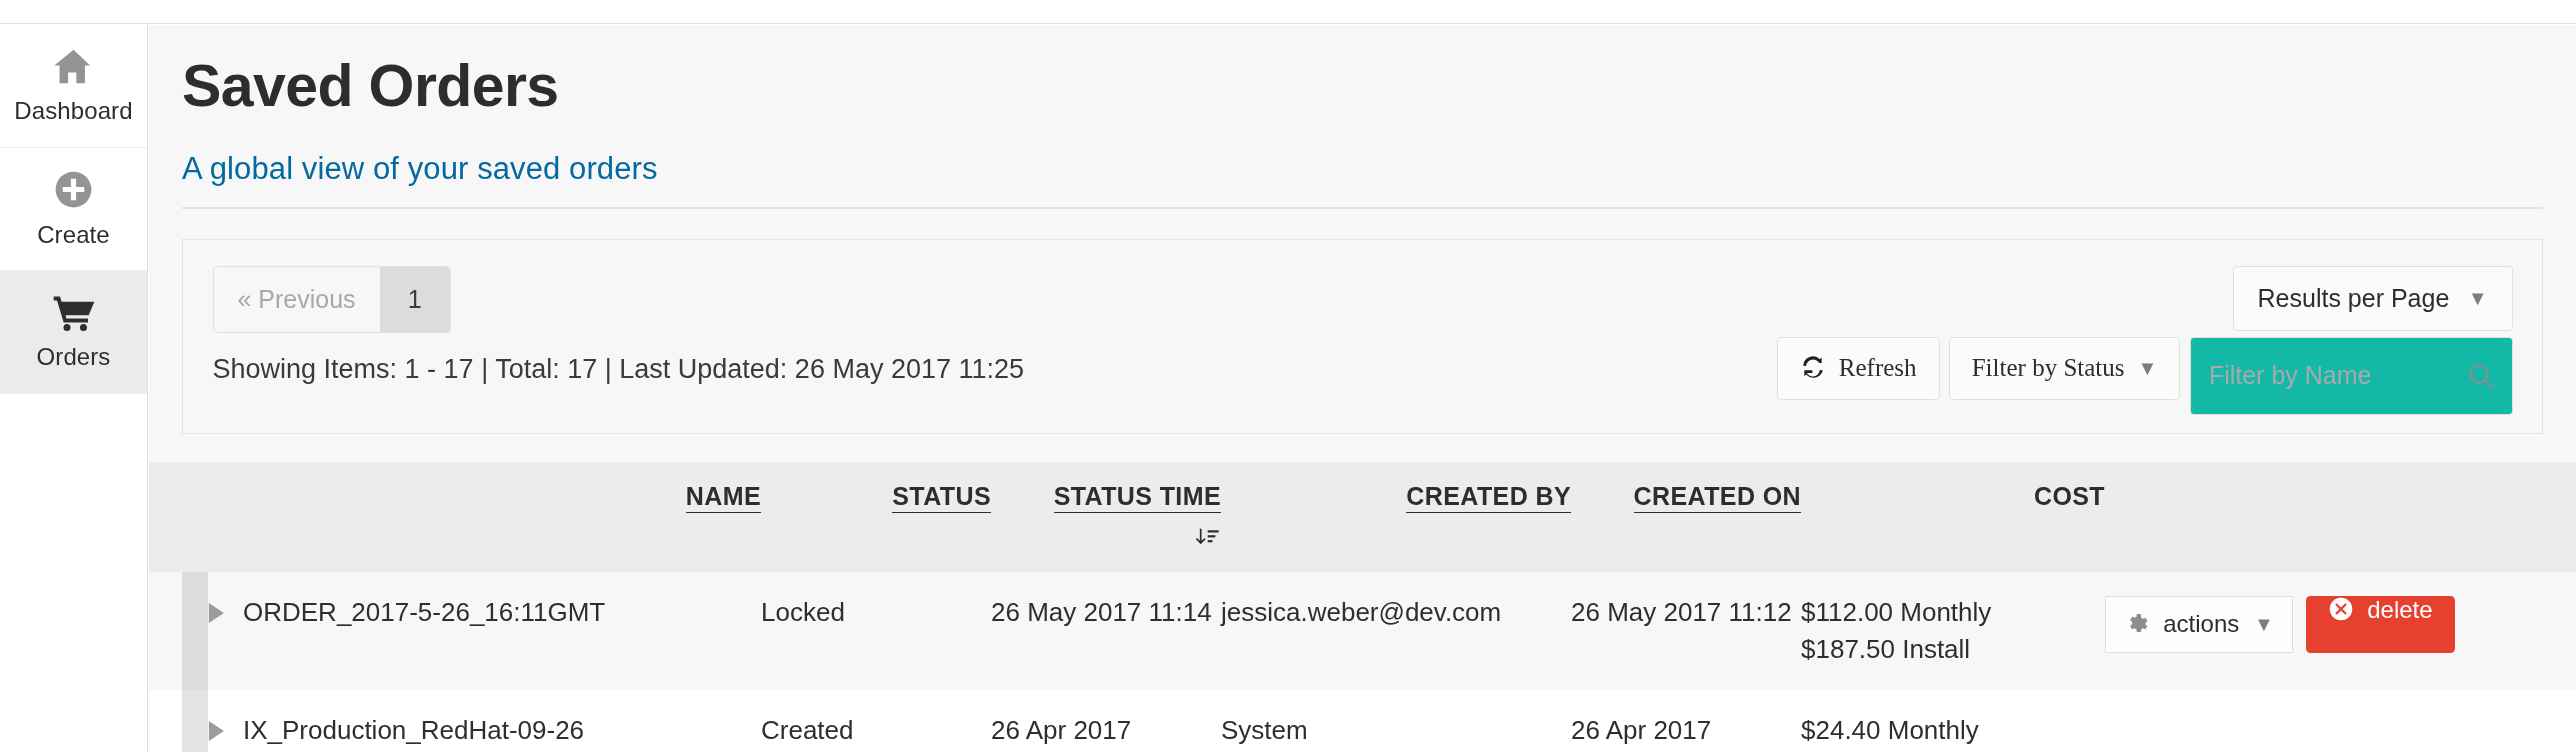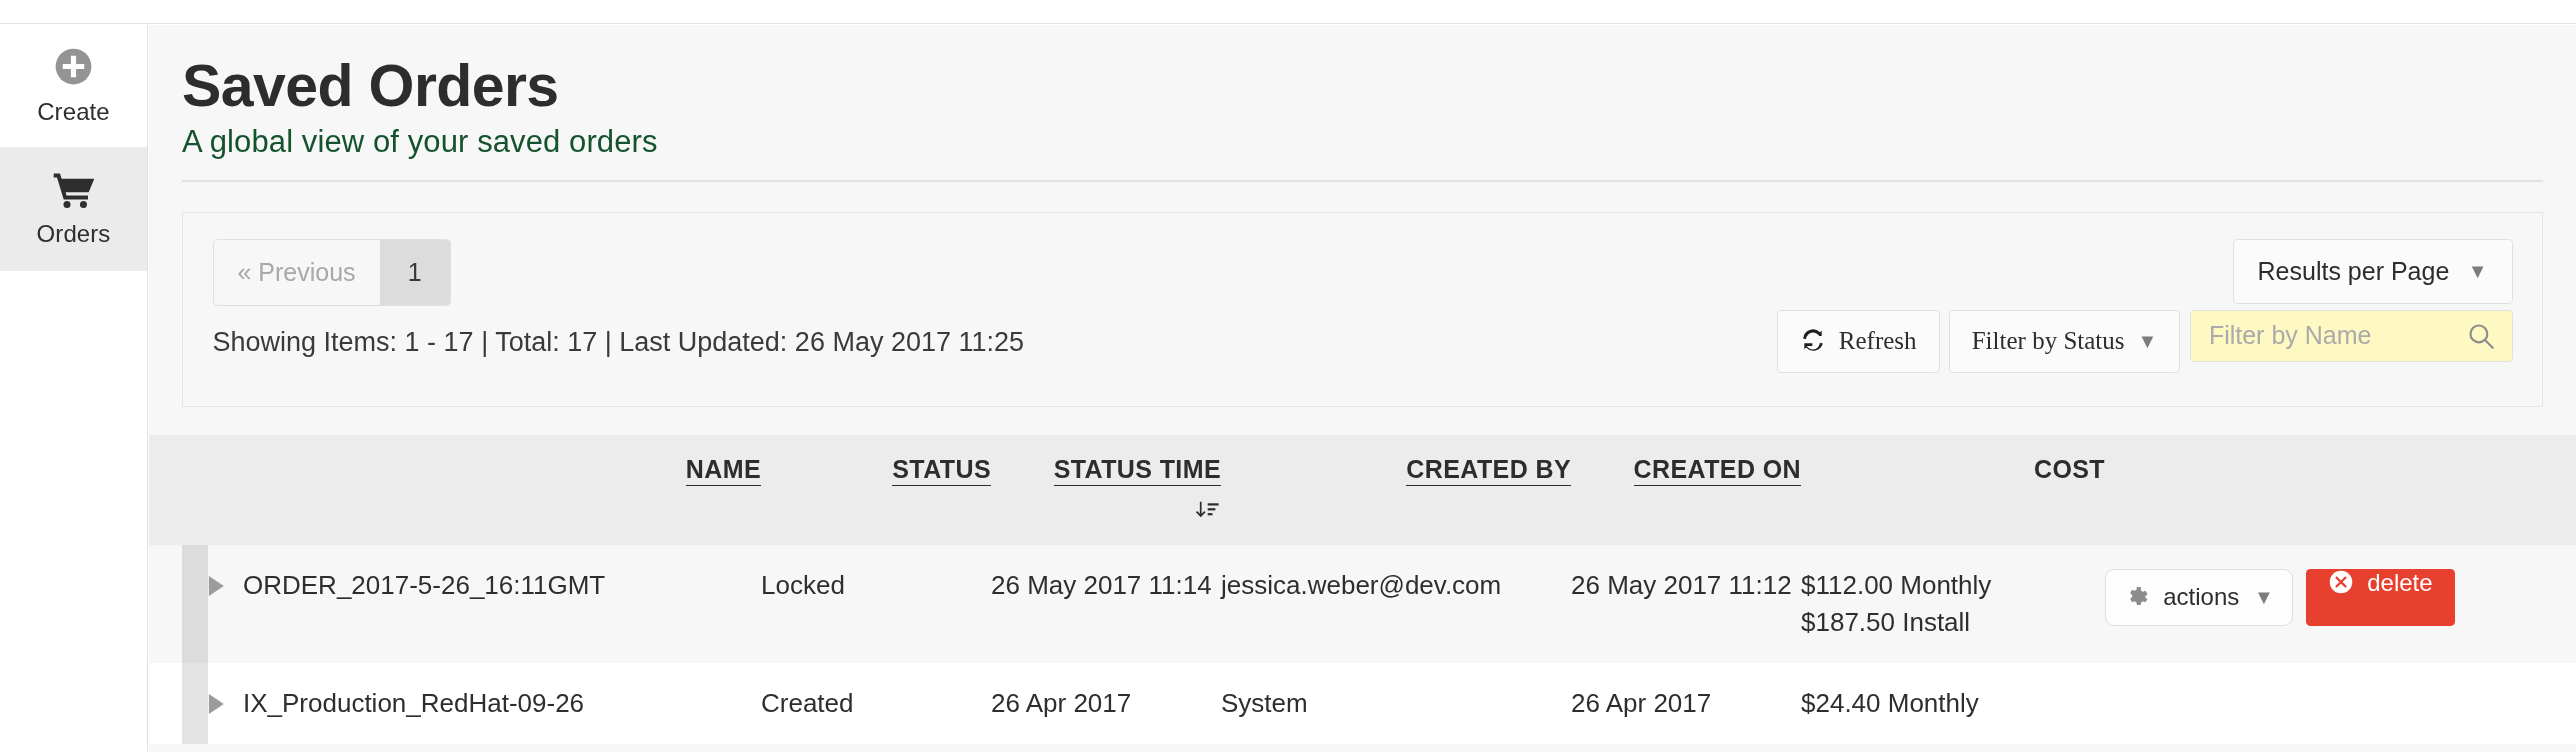--- a/index.html
+++ b/index.html
@@ -49,21 +49,21 @@
     background: #f7f7f7;
     overflow: hidden;
   }
 
   .page-head { padding: 31px 33px 0 33px; }
   .page-title {
     font-size: 59px; font-weight: bold; color: #2d2d2d;
     letter-spacing: -0.6px; line-height: 1.02;
   }
   .page-subtitle {
-    font-size: 31px; color: #14532d; margin-top: 8px; letter-spacing: 0.1px;
+    font-size: 31px; color: #0369a1; margin-top: 35px; letter-spacing: 0.1px;
   }
   .head-rule {
     margin: 20px 0 0 0; height: 1.8px; background: #e2e2e2;
   }
 
   
   .toolbar {
     position: relative;
     margin: 30px 33px 0 33px;
     background: #f7f7f7;
@@ -98,22 +98,22 @@
 
   .ctrl-group { position: absolute; right: 0; top: 2.8px; display: flex; gap: 9.2px; }
   .btn {
     font-family: Liberation Serif, serif; font-size: 25px; color: #2d2d2d;
     background: #fbfbfb; border: 0.9px solid #e0e0e0; border-radius: 4.6px;
     height: 63px; padding: 0 22px; cursor: pointer;
     display: inline-flex; align-items: center; gap: 13px;
     white-space: nowrap;
   }
   .search-box {
-    position: relative; background: #fef9c3; border: 0.9px solid #e0e0e0;
-    border-radius: 4.6px; height: 52px; width: 323px;
+    position: relative; background: #14b8a6; border: 0.9px solid #e0e0e0;
+    border-radius: 4.6px; height: 78px; width: 323px;
     display: flex; 
   }
   .search-box input {
     border: 0; outline: none; background: transparent;
     font-family: inherit; font-size: 25px; color: #2d2d2d;
     padding: 0 50px 0 18.4px; width: 100%; height: 100%;
   }
   .search-box input::placeholder { color: #aaaaaa; }
   .search-ico { position: absolute; right: 16.6px; top: 50%; transform: translateY(-50%); line-height: 0; }
 
@@ -139,41 +139,49 @@
   td.accent { padding: 0; }
   tbody tr.odd  td.accent { background: #dcdcdc; }
   tbody tr.even td.accent { background: #e3e3e3; }
 
   .name-cell { display: flex; align-items: flex-start; gap: 16.6px; }
   .tri { margin-top: 9.2px; line-height: 0; }
 
   .row-actions { display: flex; gap: 13px; align-items: flex-start; padding-top: 1.8px; }
   .btn-actions {
     font-family: inherit; font-size: 24px; color: #2d2d2d;
-    background: #fdfdfd; border: 0.9px solid #dedede; border-radius: 9px;
+    background: #fdfdfd; border: 0.9px solid #dedede; border-radius: 1px;
     height: 57px; padding: 0 18.4px; cursor: pointer;
     display: inline-flex; align-items: center; gap: 14.8px; white-space: nowrap;
   }
   .btn-delete {
     font-family: inherit; font-size: 24px; color: #ffffff;
     border: 0; border-radius: 4.6px;
     height: 57px; padding: 0 22px; cursor: pointer;
     display: inline-flex; align-items: flex-start; gap: 13px; white-space: nowrap;
   }
   .caret { font-size: 20px; color: #7d7d7d; line-height: 1; }
 </style>
 </head>
 <body>
 
 <div class="app">
 
   <div class="topbar"></div>
 
   <nav class="sidebar">
 
+    <div class="nav-item">
+      <span class="nav-icon">
+        <svg width="41" height="37" viewBox="0 0 24 22">
+            <path fill="#949494" d="M12 1 0.6 10.4h3.1V21h5.1v-6.4h4.9V21h5.1V10.4h3.1z"></path>
+          </svg>
+      </span>
+      <span class="nav-label">Dashboard</span>
+    </div>
 
     <div class="nav-item">
       <span class="nav-icon">
         <svg width="39" height="39" viewBox="0 0 24 24">
             <circle cx="12" cy="12" r="11" fill="#949494"></circle>
             <path fill="#ffffff" d="M10.4 5.4h3.2v5h5v3.2h-5v5h-3.2v-5h-5v-3.2h5z"></path>
           </svg>
       </span>
       <span class="nav-label">Create</span>
     </div>

